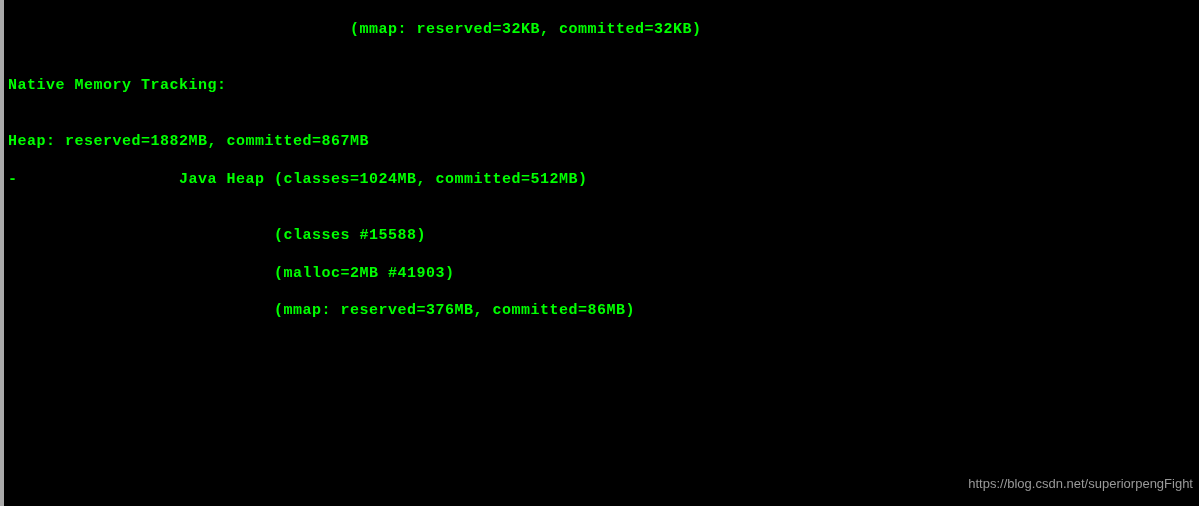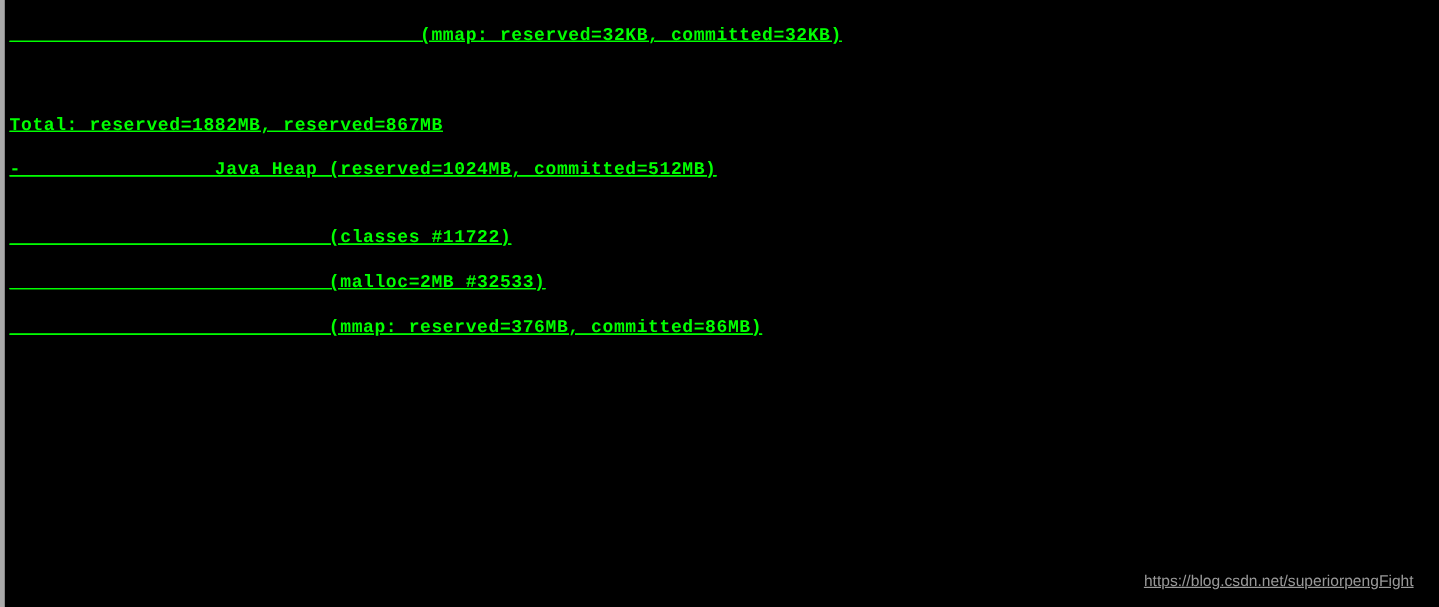--- a/index.html
+++ b/index.html
@@ -1,19 +1,18 @@
 <!DOCTYPE html>
 <html><head>
   <meta charset="utf-8">
   <style>
     * {
       margin: 0;
       padding: 0;
       box-sizing: border-box;
-      text-decoration: underline;
     }
     body {
       background: #000;
       color: #00ff00;
       font-family: 'Courier New', Consolas, monospace;
       font-size: 15px;
       line-height: 1.25;
       padding: 0;
       width: 1199px;
       height: 506px;
@@ -28,40 +27,41 @@
       height: 100%;
     }
     .line {
       color: #00ff00;
       font-weight: bold;
       letter-spacing: 0.5px;
     }
     .watermark {
       position: absolute;
       bottom: 14px;
-      right: 21px;
+      right: 6px;
       color: #999;
       font-family: Arial, sans-serif;
       font-size: 13px;
       font-weight: normal;
       letter-spacing: 0;
     }
   </style>
 </head>
 <body>
 
 <div class="terminal">
 <div class="line">                                    (mmap: reserved=32KB, committed=32KB)</div>
 <div class="line"></div>
+<div class="line">Native Memory Tracking:</div>
 <div class="line"></div>
-<div class="line">Total: reserved=1882MB, reserved=867MB</div>
-<div class="line">-                 Java Heap (reserved=1024MB, committed=512MB)</div>
+<div class="line">Heap: reserved=1882MB, committed=867MB</div>
+<div class="line">-                 Java Heap (classes=1024MB, committed=512MB)</div>
 <div class="line"></div>
-<div class="line">                            (classes #11722)</div>
-<div class="line">                            (malloc=2MB #32533)</div>
+<div class="line">                            (classes #15588)</div>
+<div class="line">                            (malloc=2MB #41903)</div>
 <div class="line">                            (mmap: reserved=376MB, committed=86MB)</div>
 <div class="line"></div>
 
 
 
 <div class="line"></div>
 
 
 
 <div class="line"></div>

